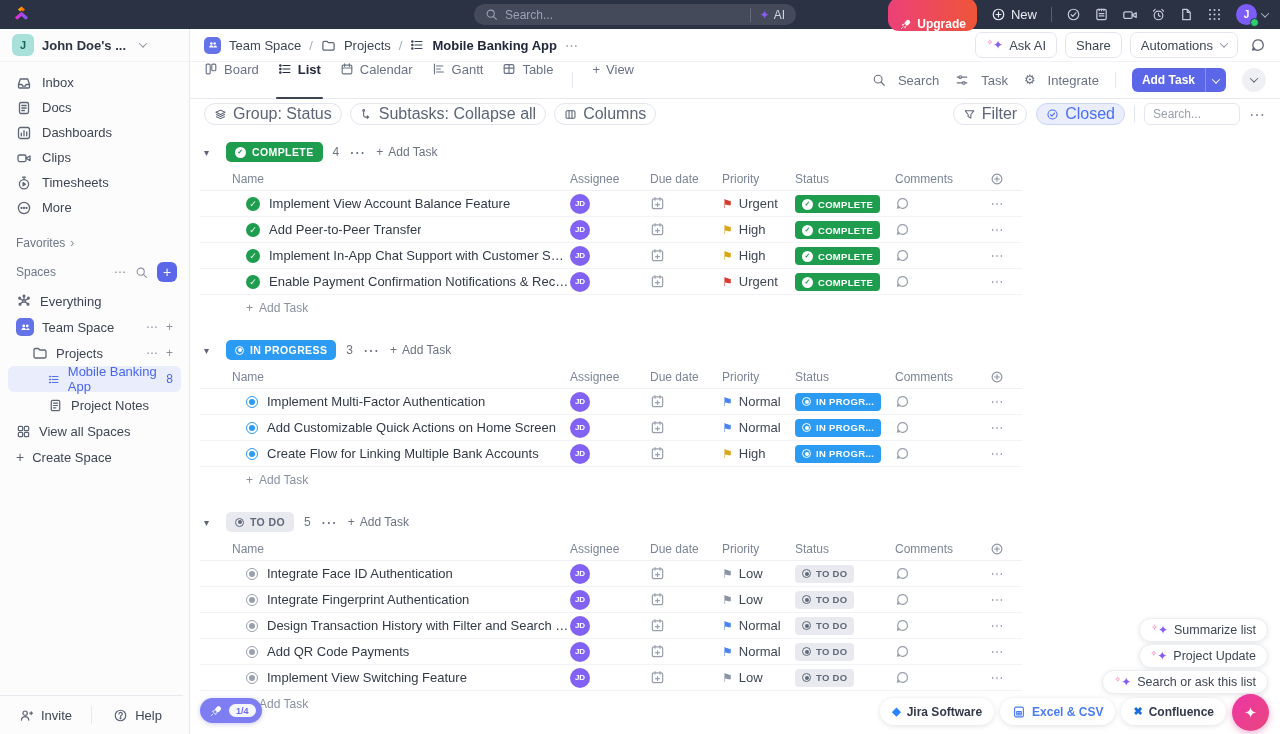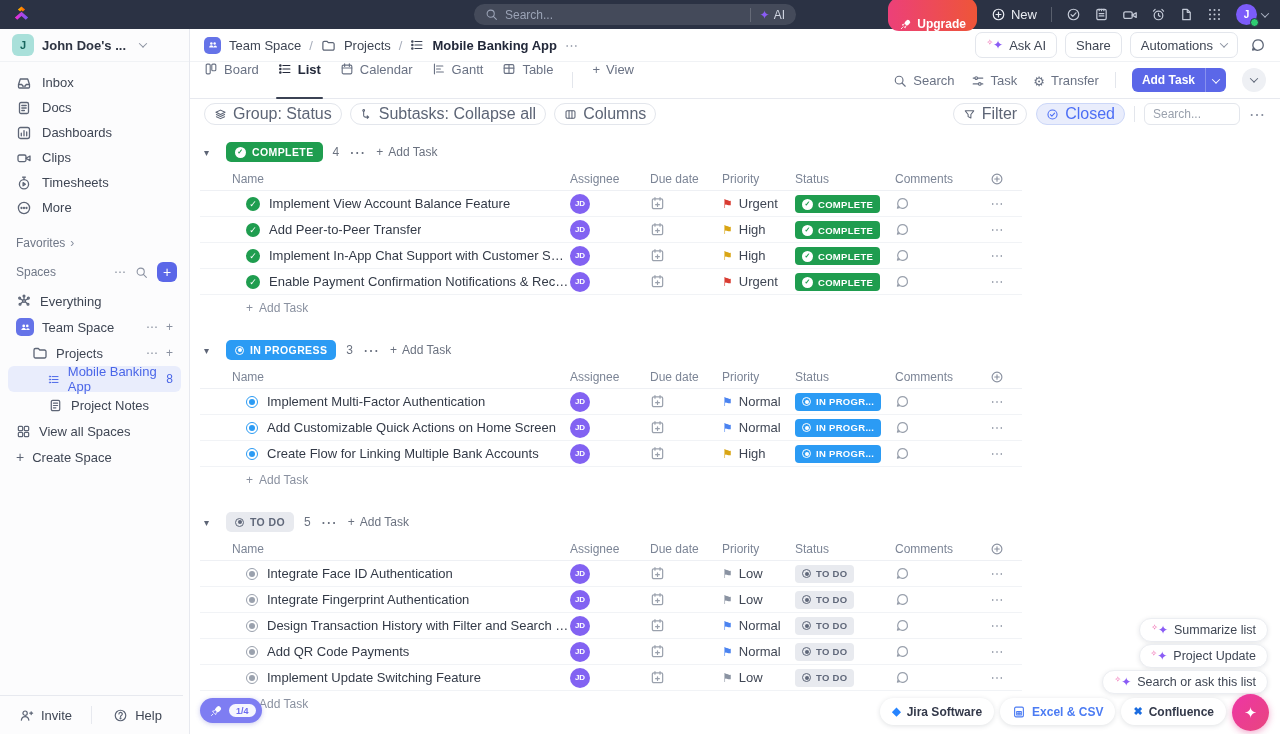--- a/index.html
+++ b/index.html
@@ -59,21 +59,21 @@
   .spark{color:#8a5cf5;font-size:12px}
   .spark .pk{color:#ec4aa0;font-size:8px;vertical-align:top}
   .hico{color:#5d6576}
   
   .tabs{height:37px;border-bottom:1px solid #e7e9ef;display:flex;align-items:center;padding:0 14px;gap:19px;font-size:13px;color:#6a7284}
   .tab{display:flex;gap:6px;height:100%;cursor:pointer;position:relative}
   .tab.active{color:#23293a;font-weight:700}
   .tab.active::after{content:"";position:absolute;left:-2px;right:-2px;bottom:-1px;height:2px;background:#3b4254;border-radius:2px}
   .vdiv{width:1px;height:16px;background:#e3e6ec}
   .tabs-right{margin-left:auto;display:flex;align-items:center;gap:16px}
-  .trlink{display:flex;align-items:flex-end;gap:6px;cursor:pointer}
+  .trlink{display:flex;align-items:flex-start;gap:12px;cursor:pointer}
   .addtask{background:#5b67e8;color:#fff;height:24px;border-radius:6px;display:flex;align-items:center;font-size:12px;font-weight:600;overflow:hidden;cursor:pointer}
   .addtask .lbl{padding:0 10px}
   .addtask .sp{width:1px;height:24px;background:rgba(255,255,255,.28)}
   .addtask .cw{padding:0 7px}
   .circbtn{width:24px;height:24px;border-radius:50%;background:#eef0f4;display:flex;align-items:center;justify-content:center;color:#5d6576;cursor:pointer}
   .gearchar{font-size:13px;line-height:1}
   
   .filters{height:30px;display:flex;align-items:center;gap:8px;padding:0 14px}
   .pill{height:22px;border:1px solid #e3e6ec;border-radius:11px;display:flex;align-items:center;gap:6px;padding:0 9px;font-size:16px;color:#5d6576;background:#fff;cursor:pointer}
   .pill.on{background:#e9edfc;border-color:#ccd7f8;color:#4c6ef5}
@@ -573,21 +573,21 @@
           <span>Search</span>
         </span>
         <span class="trlink">
           <svg class="ic" width="14" height="14">
               <use href="#s-hide"></use>
             </svg>
           <span>Task</span>
         </span>
         <span class="trlink">
           <span class="gearchar">⚙</span>
-          <span>Transfer</span>
+          <span>Integrate</span>
         </span>
         <span class="vdiv"></span>
         <span class="addtask">
           <span class="lbl">Add Task</span>
           <span class="sp"></span>
           <span class="cw"><span class="cv" style="border-color:#fff"></span></span>
         </span>
         <span class="circbtn">
             <span class="cv"></span>
           </span>
@@ -1107,21 +1107,21 @@
               </svg>
             </div>
           <div class="c-menu">
               <span>⋯</span>
             </div>
         </div>
 
         <div class="trow">
           <div class="c-name">
             <span class="ringy" style="color: rgb(154, 161, 173);"></span>
-            <span class="tname">Implement Update Switching Feature</span>
+            <span class="tname">Implement View Switching Feature</span>
           </div>
           <div class="c-asg">
               <span class="jd">JD</span>
             </div>
           <div class="c-due">
               <svg class="ic gico" width="15" height="15">
                 <use href="#s-calplus"></use>
               </svg>
             </div>
           <div class="c-pri">

